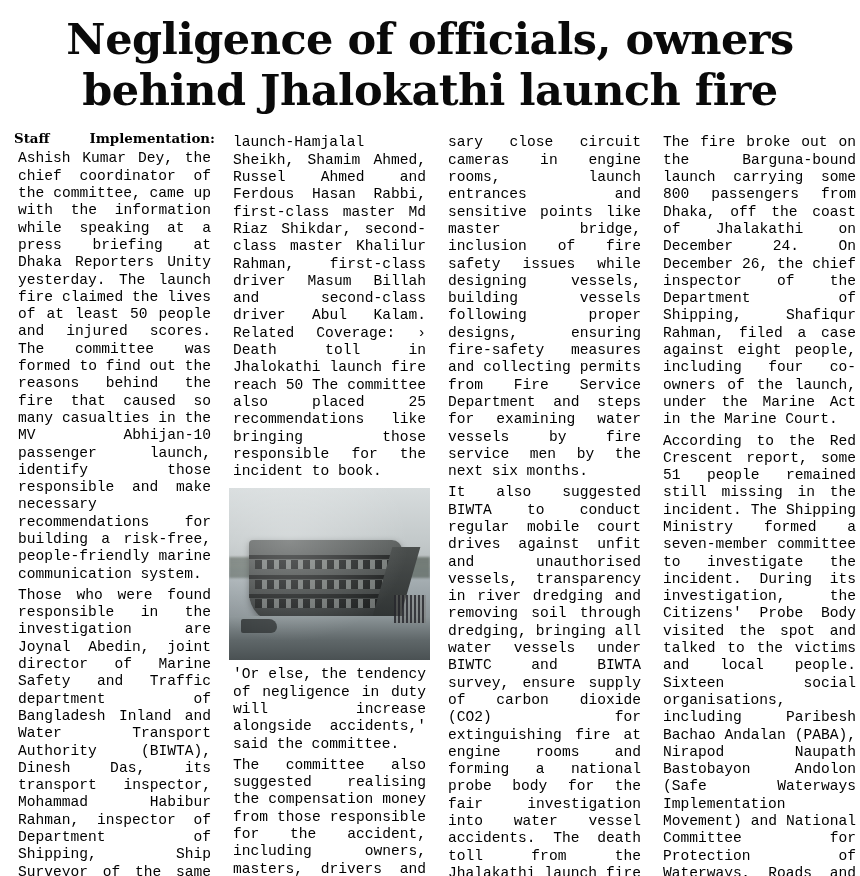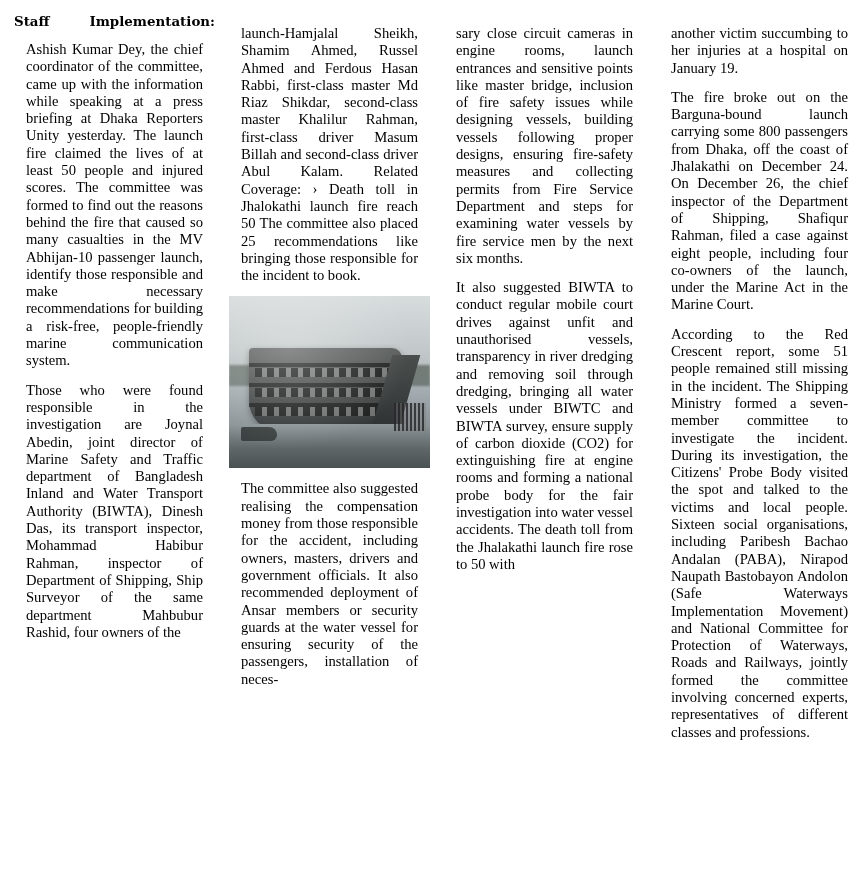--- a/index.html
+++ b/index.html
@@ -47,28 +47,29 @@
     padding: 0 14px 6px 14px;
     box-sizing: border-box;
     height: 724px;
   }
   .col {
     width: 201px;
     flex: 0 0 201px;
     position: relative;
   }
   p.body {
-    margin: 12px;
+    margin: 4px;
     font-size: 14.6px;
     line-height: 17.3px;
     text-align: justify;
     text-justify: inter-word;
     hyphens: auto;
     -webkit-hyphens: auto;
     word-spacing: -0.1px;
+    font-family: Liberation Mono, monospace;
   }
   p.body.lead {
     text-indent: 0;
   }
   .byline-row {
     display: flex;
     justify-content: space-between;
     font-weight: 700;
     font-family: "DejaVu Serif", serif;
     font-size: 13.4px;
@@ -161,20 +162,24 @@
     inset: 0;
     background: radial-gradient(ellipse at 30% 30%, rgba(255,255,255,0.28), rgba(255,255,255,0) 60%);
     pointer-events: none;
   }
 </style>
 </head>
 <body>
 
 <div class="page">
 
+  <h1 class="headline">
+    <span class="line">Negligence of officials, owners</span>
+    <span class="line">behind Jhalokathi launch fire</span>
+  </h1>
 
   <div class="rule"></div>
 
   <div class="columns">
 
     <div class="col">
       <div class="byline-row">
         <span>Staff</span>
         <span>Implementation:</span>
       </div>
@@ -198,28 +203,28 @@
             <div class="windows" style="top:72%"></div>
           </div>
           <div class="bow"></div>
           <div class="water"></div>
           <div class="boat"></div>
           <div class="crowd"></div>
           <div class="haze"></div>
         </div>
       </div>
 
+      <p class="body">'Or else, the tendency of negligence in duty will increase alongside accidents,' said the committee.</p>
       <p class="body">The committee also suggested realising the compensation money from those responsible for the accident, including owners, masters, drivers and government officials. It also recommended deployment of Ansar members or security guards at the water vessel for ensuring security of the passengers, installation of neces-</p>
     </div>
 
     <div class="col">
       <p class="body">sary close circuit cameras in engine rooms, launch entrances and sensitive points like master bridge, inclusion of fire safety issues while designing vessels, building vessels following proper designs, ensuring fire-safety measures and collecting permits from Fire Service Department and steps for examining water vessels by fire service men by the next six months.</p>
       <p class="body">It also suggested BIWTA to conduct regular mobile court drives against unfit and unauthorised vessels, transparency in river dredging and removing soil through dredging, bringing all water vessels under BIWTC and BIWTA survey, ensure supply of carbon dioxide (CO2) for extinguishing fire at engine rooms and forming a national probe body for the fair investigation into water vessel accidents. The death toll from the Jhalakathi launch fire rose to 50 with</p>
     </div>
 
     <div class="col">
-      <p class="body">another victim succumbing to her injuries at a hospital on January 19.</p>
       <p class="body">The fire broke out on the Barguna-bound launch carrying some 800 passengers from Dhaka, off the coast of Jhalakathi on December 24. On December 26, the chief inspector of the Department of Shipping, Shafiqur Rahman, filed a case against eight people, including four co-owners of the launch, under the Marine Act in the Marine Court.</p>
       <p class="body">According to the Red Crescent report, some 51 people remained still missing in the incident. The Shipping Ministry formed a seven-member committee to investigate the incident. During its investigation, the Citizens' Probe Body visited the spot and talked to the victims and local people. Sixteen social organisations, including Paribesh Bachao Andalan (PABA), Nirapod Naupath Bastobayon Andolon (Safe Waterways Implementation Movement) and National Committee for Protection of Waterways, Roads and Railways, jointly formed the committee involving concerned experts, representatives of different classes and professions.</p>
     </div>
 
   </div>
 </div>
 
 </body></html>

